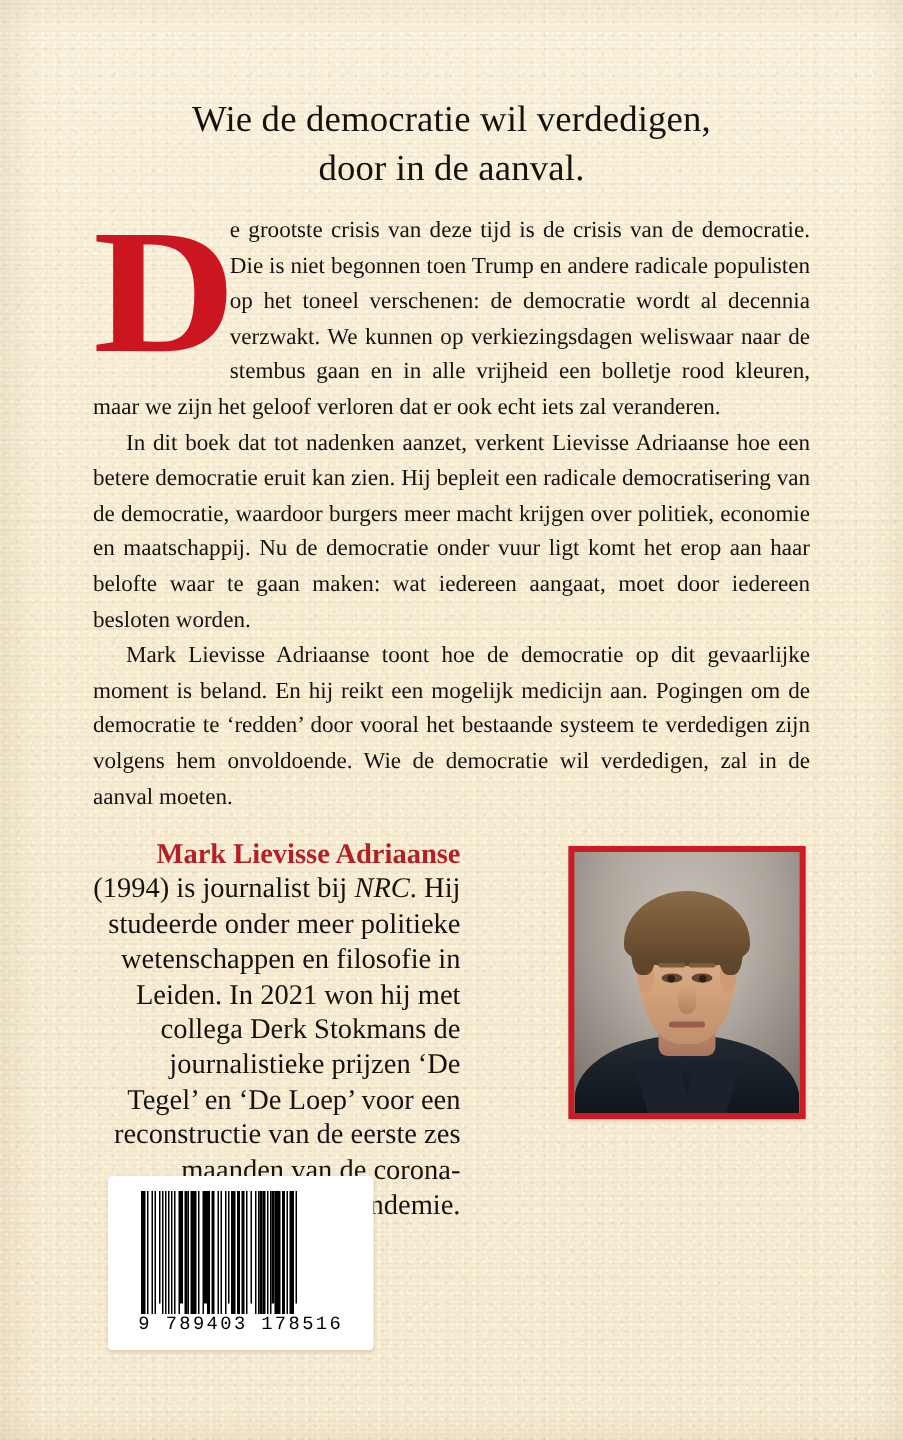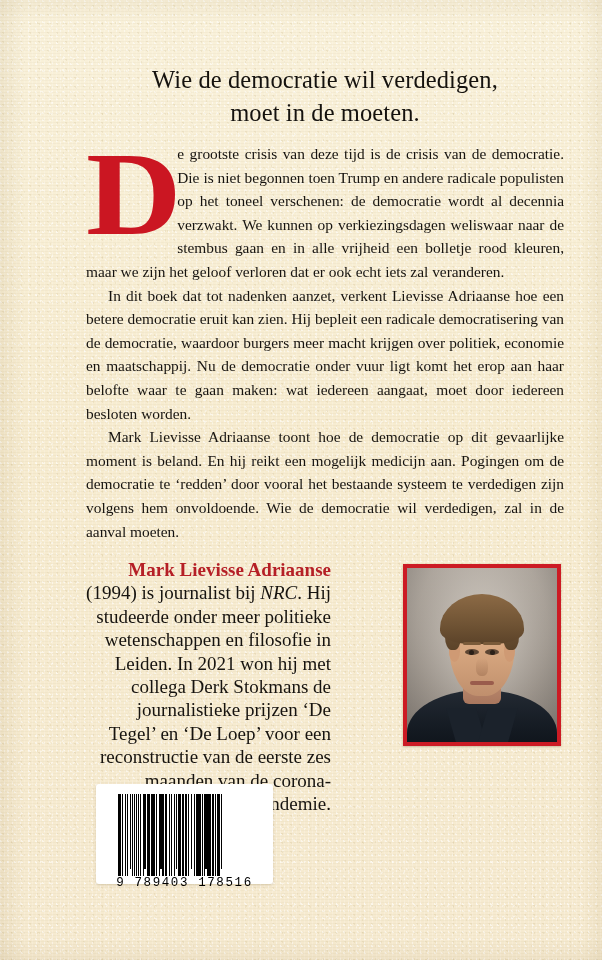--- a/index.html
+++ b/index.html
@@ -22,21 +22,20 @@
     background-color: #f8efd6;
     background-image:
       radial-gradient(circle at 12% 18%, rgba(255,255,255,0.55) 0 1px, rgba(0,0,0,0) 1px),
       radial-gradient(circle at 38% 62%, rgba(205,186,140,0.22) 0 1px, rgba(0,0,0,0) 1px),
       radial-gradient(circle at 72% 33%, rgba(255,255,255,0.45) 0 1px, rgba(0,0,0,0) 1px),
       radial-gradient(circle at 88% 78%, rgba(205,186,140,0.20) 0 1px, rgba(0,0,0,0) 1px),
       radial-gradient(circle at 55% 88%, rgba(255,255,255,0.40) 0 1px, rgba(0,0,0,0) 1px),
       linear-gradient(180deg, #f9f1da 0%, #f7ecd0 45%, #f6ead0 100%);
     background-size: 7px 7px, 9px 9px, 11px 11px, 13px 13px, 8px 8px, 100% 100%;
     overflow: hidden;
-    padding-left: 24px;
   }
 
   .paper-grain {
     position: absolute;
     inset: 0;
     pointer-events: none;
     opacity: 0.55;
     background-image:
       repeating-linear-gradient(0deg, rgba(186,164,116,0.13) 0px, rgba(186,164,116,0.13) 1px, rgba(0,0,0,0) 1px, rgba(0,0,0,0) 3px),
       repeating-linear-gradient(90deg, rgba(255,255,255,0.30) 0px, rgba(255,255,255,0.30) 1px, rgba(0,0,0,0) 1px, rgba(0,0,0,0) 4px);
@@ -274,21 +273,21 @@
     background: #9a5c4c;
     border-radius: 3px;
   }
 
   
   .barcode-box {
     position: absolute;
     left: 72px;
     top: 784px;
     width: 177px;
-    height: 100px;
+    height: 116px;
     background: #ffffff;
     border-radius: 3px;
     box-shadow: 0 1px 3px rgba(110,85,40,0.22);
   }
   .barcode-bars {
     position: absolute;
     left: 22px;
     top: 10px;
     width: 142px;
     height: 82px;
@@ -317,21 +316,21 @@
 <body>
 
 <div class="cover">
   <div class="paper-grain"></div>
   <div class="edge-shade"></div>
 
   <div class="content">
 
     <div class="headline">
       <span class="headline-line">Wie de democratie wil verdedigen,</span>
-      <span class="headline-line">moet in de moeten.</span>
+      <span class="headline-line">door in de aanval.</span>
     </div>
 
     <div class="body-copy">
       <p>
         <span class="dropcap">D</span><span>e grootste crisis van deze tijd is de crisis van de democratie. Die is niet begonnen toen Trump en andere radicale populisten op het toneel verschenen: de democratie wordt al decennia verzwakt. We kunnen op verkiezingsdagen weliswaar naar de stembus gaan en in alle vrijheid een bolletje rood kleuren, maar we zijn het geloof verloren dat er ook echt iets zal veranderen.</span>
       </p>
       <p>In dit boek dat tot nadenken aanzet, verkent Lievisse Adriaanse hoe een betere democratie eruit kan zien. Hij bepleit een radicale democratisering van de democratie, waardoor burgers meer macht krijgen over politiek, economie en maatschappij. Nu de democratie onder vuur ligt komt het erop aan haar belofte waar te gaan maken: wat iedereen aangaat, moet door iedereen besloten worden.</p>
       <p>Mark Lievisse Adriaanse toont hoe de democratie op dit gevaarlijke moment is beland. En hij reikt een mogelijk medicijn aan. Pogingen om de democratie te ‘redden’ door vooral het bestaande systeem te verdedigen zijn volgens hem onvoldoende. Wie de democratie wil verdedigen, zal in de aanval moeten.</p>
     </div>
 

